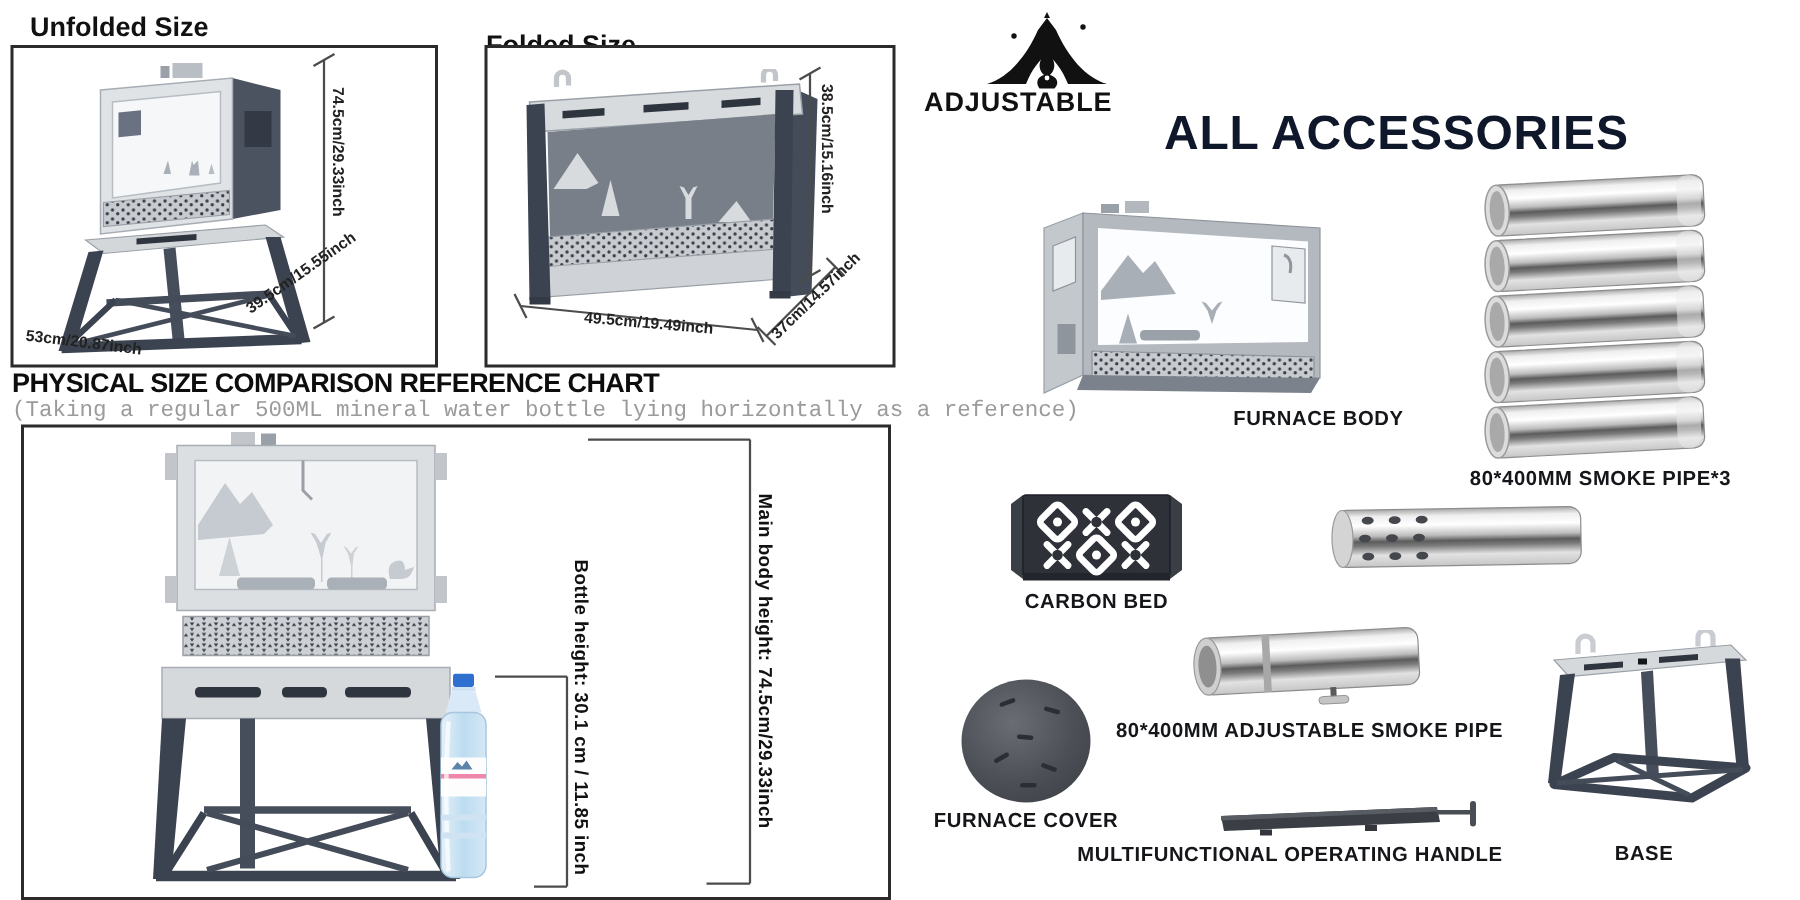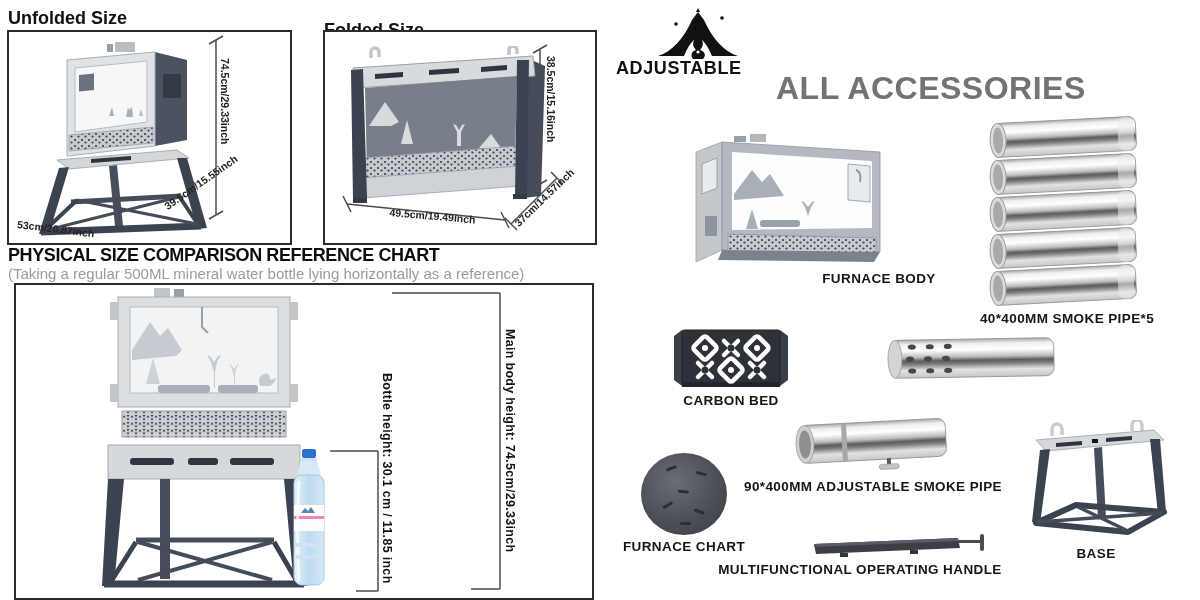--- a/index.html
+++ b/index.html
@@ -7,23 +7,23 @@
          font-family:"Liberation Sans","DejaVu Sans",sans-serif;color:#1a1a1a;}
   .abs{position:absolute;}
   .panel-title{font-size:18px;font-weight:700;color:#111;white-space:nowrap;}
   .box{position:absolute;border:2px solid #2b2b2b;background:#fff;}
   .dim{position:absolute;font-size:10.5px;font-weight:600;color:#222;white-space:nowrap;}
   .dimv{position:absolute;font-size:10.5px;font-weight:600;color:#222;white-space:nowrap;
         writing-mode:vertical-rl;text-orientation:mixed;}
   .dimbig{position:absolute;font-size:12.5px;font-weight:700;color:#111;white-space:nowrap;
         writing-mode:vertical-rl;text-orientation:mixed;letter-spacing:.3px;}
   .h-chart{font-size:18px;font-weight:700;letter-spacing:-0.4px;color:#0d0d0d;white-space:nowrap;}
-  .sub{font-size:15px;font-weight:400;color:#9b9b9b;white-space:nowrap;}
+  .sub{font-size:15px;font-weight:400;color:#9b9b9b;white-space:nowrap;font-family:Liberation Mono, monospace;}
   .brand{font-size:18px;font-weight:800;letter-spacing:.6px;color:#111;white-space:nowrap;}
-  .h-main{font-size:32px;font-weight:700;letter-spacing:.5px;color:#737373;white-space:nowrap;}
+  .h-main{font-size:32px;font-weight:700;letter-spacing:.5px;color:#0f172a;white-space:nowrap;}
   .lbl{position:absolute;font-size:13.5px;font-weight:700;letter-spacing:.4px;color:#151619;
        white-space:nowrap;transform:translateX(-50%);}
   svg{display:block;}
   .noevt{pointer-events:none;}
 </style>
 </head>
 <body>
 
 <div class="stage">
 
@@ -56,21 +56,21 @@
       </pattern>
       <pattern id="perftri" width="8" height="7" patternUnits="userSpaceOnUse">
         <rect width="8" height="7" fill="#cdd1d5"></rect>
         <path d="M0.5,1 L3.5,1 L2,3.2 Z" fill="#3a3f48"></path>
         <path d="M4.5,3.4 L7.5,3.4 L6,1.2 Z" fill="#3a3f48"></path>
         <path d="M0.5,4.6 L3.5,4.6 L2,6.8 Z" fill="#3a3f48"></path>
       </pattern>
     </defs>
   </svg>
 
-  <div class="abs panel-title" style="left:8px;top:8px">Unfolded Size</div>
+  <div class="abs panel-title" style="left:20px;top:8px">Unfolded Size</div>
 
   <div class="box" style="left:7px;top:30px;width:281px;height:211px">
     <svg class="abs noevt" style="left:22px;top:10px" width="185" height="198" viewBox="0 0 185 198">
       <rect x="84" y="0" width="20" height="10" fill="#b9bec4"></rect>
       <rect x="76" y="2" width="6" height="8" fill="#9aa0a7"></rect>
       <polygon points="124,10 156,18 156,98 124,104" fill="#4b5260"></polygon>
       <rect x="132" y="32" width="18" height="24" fill="#333a46"></rect>
       <polygon points="36,18 124,10 124,104 36,114" fill="#e0e3e6" stroke="#a7adb4" stroke-width="1"></polygon>
       <polygon points="44,26 116,19 116,80 44,90" fill="#f5f7f8" stroke="#b6bcc2" stroke-width="1"></polygon>
       <polygon points="48,33 63,31.5 63,48 48,49.5" fill="#6a7180"></polygon>
@@ -240,21 +240,21 @@
     <ellipse cx="10" cy="18" rx="8" ry="17" fill="#dcdcdc" stroke="#9a9a9a" stroke-width="1"></ellipse>
     <ellipse cx="10" cy="18" rx="5" ry="13" fill="#a9a9a9"></ellipse>
     <rect x="130" y="1" width="16" height="34" rx="7" fill="#ededed" opacity="0.55"></rect>
   </svg>
   <svg class="abs noevt" style="left:988px;top:267px;transform:rotate(-3deg)" width="150" height="36" viewBox="0 0 150 36">
     <rect x="6" y="1" width="142" height="34" rx="7" fill="url(#chrome)" stroke="#8d8d8d" stroke-width="0.8"></rect>
     <ellipse cx="10" cy="18" rx="8" ry="17" fill="#dcdcdc" stroke="#9a9a9a" stroke-width="1"></ellipse>
     <ellipse cx="10" cy="18" rx="5" ry="13" fill="#a9a9a9"></ellipse>
     <rect x="130" y="1" width="16" height="34" rx="7" fill="#ededed" opacity="0.55"></rect>
   </svg>
-  <div class="lbl" style="left:1067px;top:311px">40*400MM SMOKE PIPE*5</div>
+  <div class="lbl" style="left:1067px;top:311px">80*400MM SMOKE PIPE*3</div>
 
   <svg class="abs noevt" style="left:674px;top:326px" width="114" height="68" viewBox="0 0 114 68">
     <polygon points="0,10 8,4 8,60 0,54" fill="#3a3e45"></polygon>
     <polygon points="114,10 106,4 106,60 114,54" fill="#3a3e45"></polygon>
     <rect x="8" y="4" width="98" height="54" rx="2" fill="#2e3238" stroke="#1e2126"></rect>
     <rect x="8" y="56" width="98" height="5" fill="#22252b"></rect>
     <rect x="22" y="13" width="18" height="18" rx="3" transform="rotate(45 31 22)" fill="none" stroke="#ffffff" stroke-width="4.5"></rect>
     <circle cx="31" cy="22" r="3" fill="#fff"></circle>
     <path d="M50,15 l14,14 M64,15 l-14,14" stroke="#fff" stroke-width="4.5" stroke-linecap="round"></path>
     <circle cx="57" cy="22" r="3.5" fill="#2e3238"></circle>
@@ -286,47 +286,47 @@
   <svg class="abs noevt" style="left:790px;top:418px" width="162" height="58" viewBox="0 0 162 58">
     <g transform="rotate(-3 80 25)">
       <rect x="10" y="4" width="146" height="38" rx="8" fill="url(#chrome)" stroke="#8d8d8d" stroke-width="0.8"></rect>
       <ellipse cx="15" cy="23" rx="9" ry="19" fill="#cfcfcf" stroke="#9a9a9a" stroke-width="0.8"></ellipse>
       <ellipse cx="15" cy="23" rx="6" ry="14" fill="#8f8f8f"></ellipse>
       <rect x="52" y="4" width="5" height="38" fill="#a8a8a8"></rect>
       <rect x="96" y="41" width="4" height="8" fill="#5a5a5a"></rect>
       <rect x="88" y="47" width="20" height="5" rx="2.5" fill="#c4c4c4" stroke="#8d8d8d" stroke-width="0.6"></rect>
     </g>
   </svg>
-  <div class="lbl" style="left:873px;top:479px">90*400MM ADJUSTABLE SMOKE PIPE</div>
+  <div class="lbl" style="left:873px;top:479px">80*400MM ADJUSTABLE SMOKE PIPE</div>
 
   <svg class="abs noevt" style="left:640px;top:452px" width="88" height="84" viewBox="0 0 88 84">
     <ellipse cx="44" cy="42" rx="43" ry="41" fill="url(#coverg)"></ellipse>
     <rect x="26" y="15" width="11" height="3" rx="1.5" fill="#2c2e33" transform="rotate(-20 31 16)"></rect>
     <rect x="56" y="20" width="11" height="3" rx="1.5" fill="#2c2e33" transform="rotate(15 61 21)"></rect>
     <rect x="38" y="38" width="11" height="3" rx="1.5" fill="#2c2e33" transform="rotate(5 43 39)"></rect>
     <rect x="22" y="52" width="11" height="3" rx="1.5" fill="#2c2e33" transform="rotate(-30 27 53)"></rect>
     <rect x="54" y="58" width="11" height="3" rx="1.5" fill="#2c2e33" transform="rotate(20 59 59)"></rect>
     <rect x="40" y="70" width="11" height="3" rx="1.5" fill="#2c2e33"></rect>
   </svg>
-  <div class="lbl" style="left:684px;top:539px">FURNACE CHART</div>
+  <div class="lbl" style="left:684px;top:539px">FURNACE COVER</div>
 
   <svg class="abs noevt" style="left:1030px;top:420px" width="138" height="122" viewBox="0 0 138 122">
     <path d="M22,16 v-7 a5,5 0 0 1 10,0 v6" stroke="#c9cdd2" stroke-width="3.5" fill="none"></path>
     <path d="M102,11 v-6 a5,5 0 0 1 10,0 v6" stroke="#c9cdd2" stroke-width="3.5" fill="none"></path>
     <polygon points="6,20 124,10 134,20 16,31" fill="#d6d9dc" stroke="#9aa0a7" stroke-width="0.8"></polygon>
     <polygon points="26,23 52,21 52,25 26,27" fill="#2f353f"></polygon>
     <polygon points="62,19 68,19 68,23 62,23" fill="#14161a"></polygon>
     <polygon points="76,18 102,16 102,20 76,22" fill="#2f353f"></polygon>
     <polygon points="10,30 20,29 10,104 2,102" fill="#3c4350"></polygon>
     <polygon points="120,19 130,19 136,92 128,94" fill="#3c4350"></polygon>
     <polygon points="64,28 72,27 76,98 68,99" fill="#474e5b"></polygon>
     <path d="M6,103 L98,112 L134,92 L46,85 Z" stroke="#3c4350" stroke-width="6" fill="none" stroke-linejoin="round"></path>
     <path d="M8,102 L132,93 M96,110 L48,87" stroke="#454c59" stroke-width="3.5"></path>
   </svg>
-  <div class="lbl" style="left:1096px;top:546px">BASE</div>
+  <div class="lbl" style="left:1096px;top:561px">BASE</div>
 
   <svg class="abs noevt" style="left:812px;top:534px" width="180" height="26" viewBox="0 0 180 26">
     <polygon points="2,10 146,4 148,14 4,20" fill="#3b3e44"></polygon>
     <polygon points="2,10 146,4 146,7 2,13" fill="#585c63"></polygon>
     <rect x="146" y="6" width="24" height="3" fill="#494d54"></rect>
     <rect x="168" y="0" width="4" height="17" rx="2" fill="#494d54"></rect>
     <rect x="28" y="19" width="8" height="4" fill="#33363c"></rect>
     <rect x="98" y="16" width="8" height="4" fill="#33363c"></rect>
   </svg>
   <div class="lbl" style="left:860px;top:562px">MULTIFUNCTIONAL OPERATING HANDLE</div>

